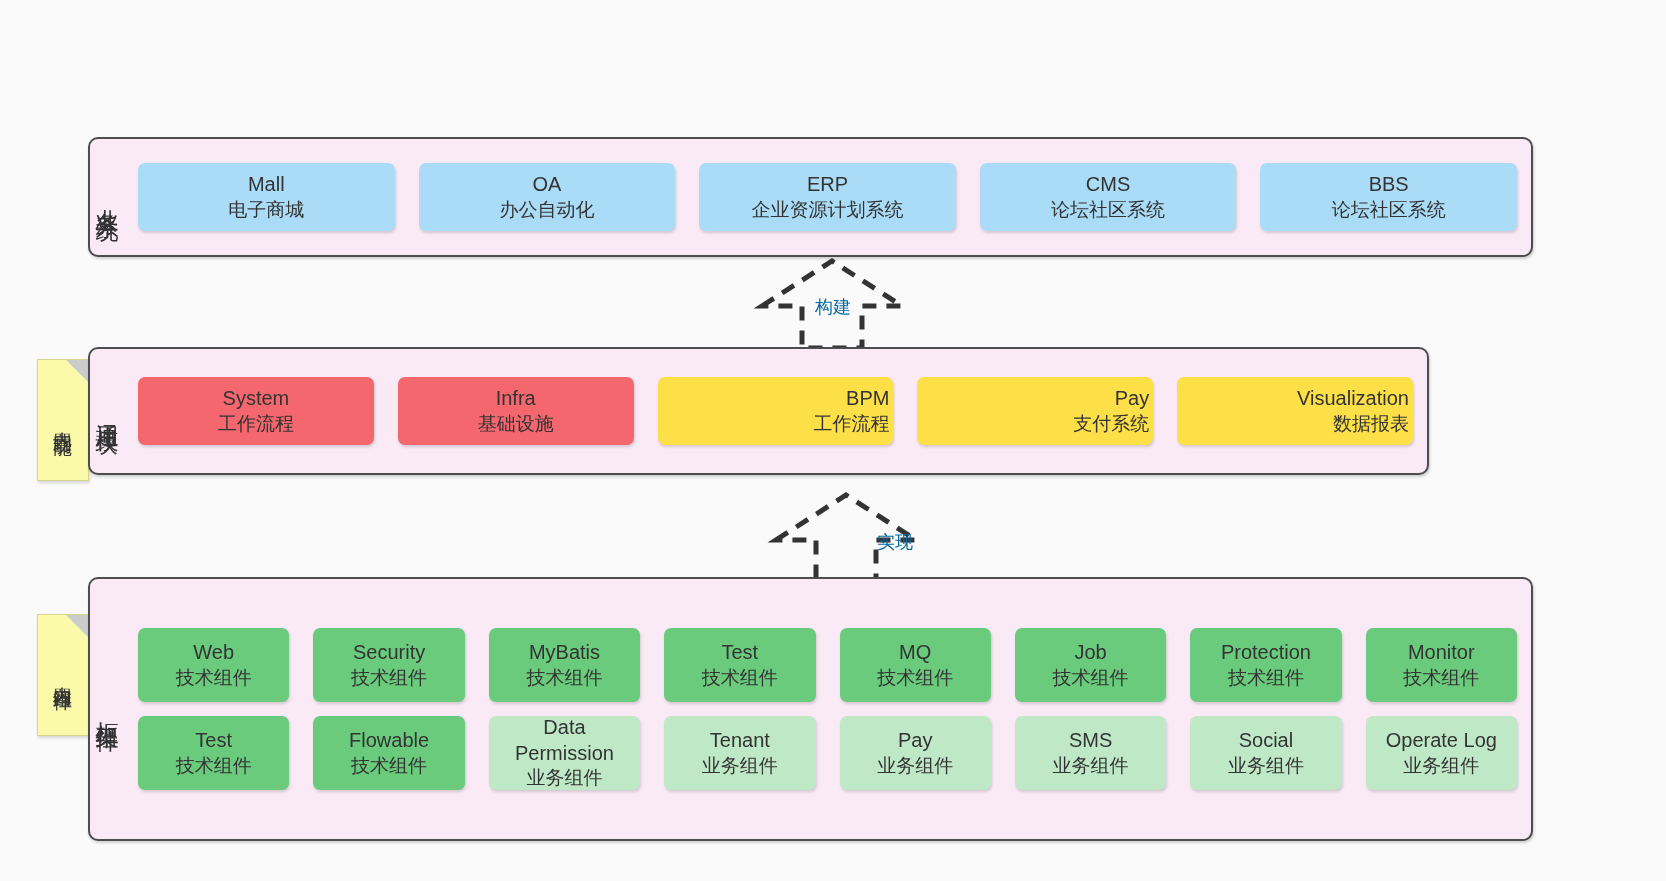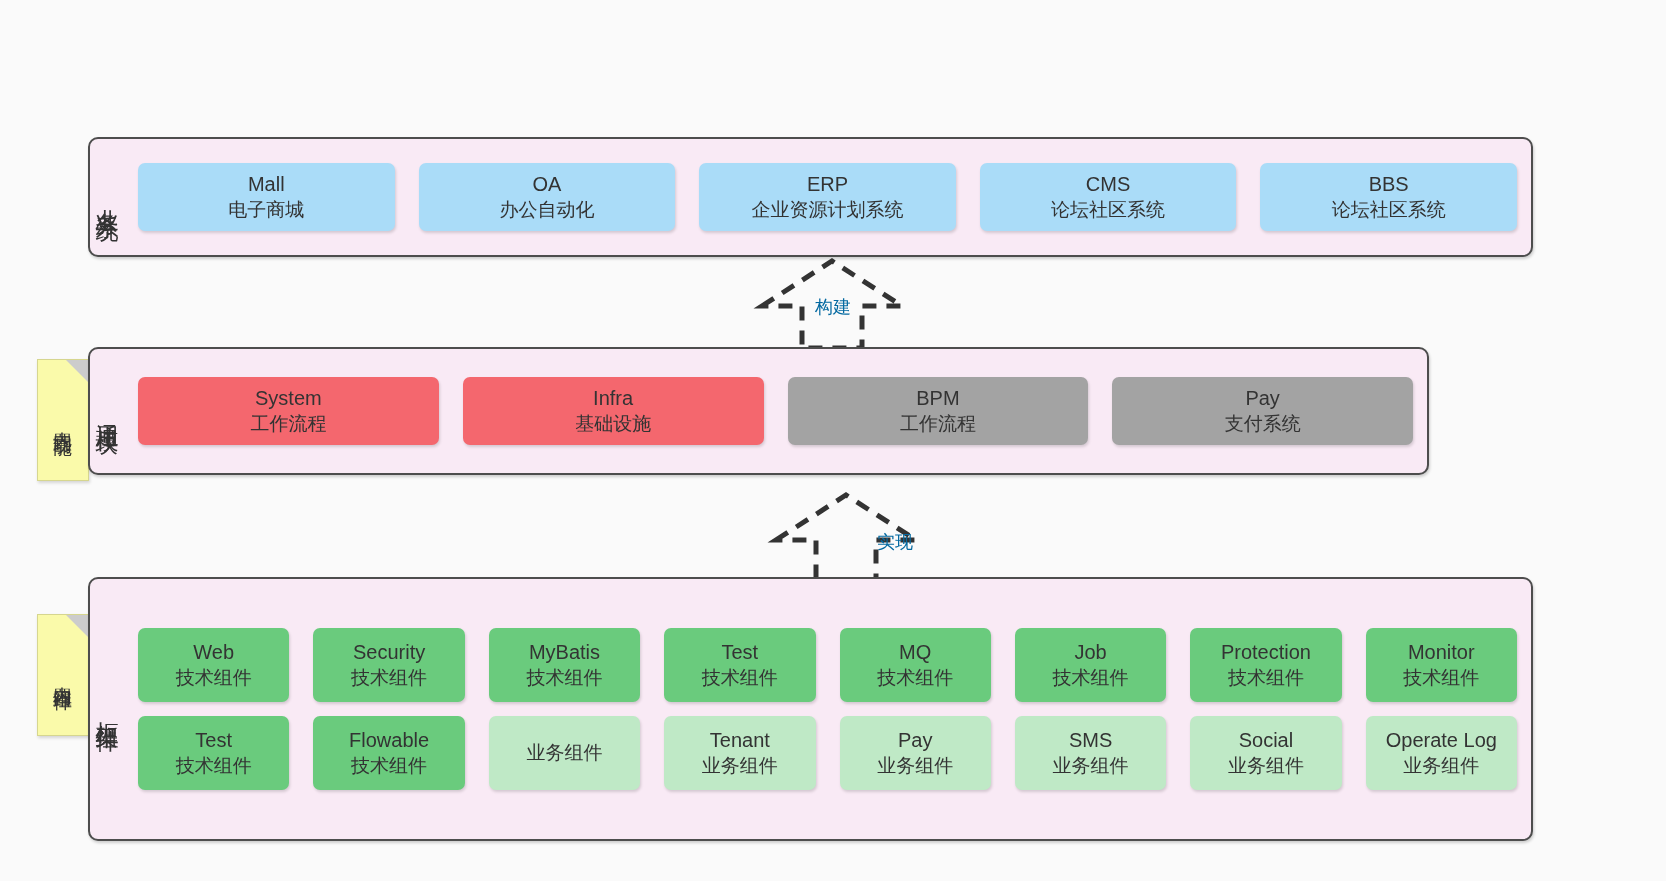--- a/index.html
+++ b/index.html
@@ -72,21 +72,21 @@
     color: #333;
     line-height: 1.28;
     padding: 6px 4px;
     box-shadow: 1px 2px 3px rgba(0,0,0,0.15);
   }
   .card .sub { font-size: 19px; }
 
   
   .c-blue       { background: #aadcf8; }
   .c-red        { background: #f4676e; }
-  .c-pink       { background: #a3a3a3; }
+  .c-pink       { background: #fde047; align-items: flex-end; }
   .c-green      { background: #6acb7d; }
   .c-lightgreen { background: #bfe9c6; }
 
   
   #layer-business  { left: 88px;  top: 112px; width: 1445px; height: 120px; margin-top: 25px; }
   #layer-common    { left: 88px;  top: 347px; width: 1341px; height: 128px; }
   #layer-framework { left: 88px;  top: 577px; width: 1445px; height: 264px; }
 
   #layer-business  .layer-body .card { height: 68px; }
   #layer-common    .layer-body .card { height: 68px; }
@@ -191,20 +191,24 @@
           <span class="sub">基础设施</span>
         </div>
         <div class="card c-pink">
           <span class="name">BPM</span>
           <span class="sub">工作流程</span>
         </div>
         <div class="card c-pink">
           <span class="name">Pay</span>
           <span class="sub">支付系统</span>
         </div>
+        <div class="card c-pink">
+          <span class="name">Visualization</span>
+          <span class="sub">数据报表</span>
+        </div>
       </div>
     </div>
   </div>
 
   <div class="arrow-wrap" id="arrow-impl">
     <svg width="160" height="96" viewBox="0 0 160 96">
       <path d="M 10 50 L 80 5 L 150 50 L 110 50 L 110 92 L 50 92 L 50 50 Z" fill="none" stroke="#333" stroke-width="5" stroke-dasharray="14 10" stroke-linejoin="miter"></path>
     </svg>
     <span class="arrow-label">实现</span>
   </div>
@@ -254,20 +258,21 @@
       <div class="row">
         <div class="card c-green">
           <span class="name">Test</span>
           <span class="sub">技术组件</span>
         </div>
         <div class="card c-green">
           <span class="name">Flowable</span>
           <span class="sub">技术组件</span>
         </div>
         <div class="card c-lightgreen">
+          <span class="name">Data Permission</span>
           <span class="sub">业务组件</span>
         </div>
         <div class="card c-lightgreen">
           <span class="name">Tenant</span>
           <span class="sub">业务组件</span>
         </div>
         <div class="card c-lightgreen">
           <span class="name">Pay</span>
           <span class="sub">业务组件</span>
         </div>

